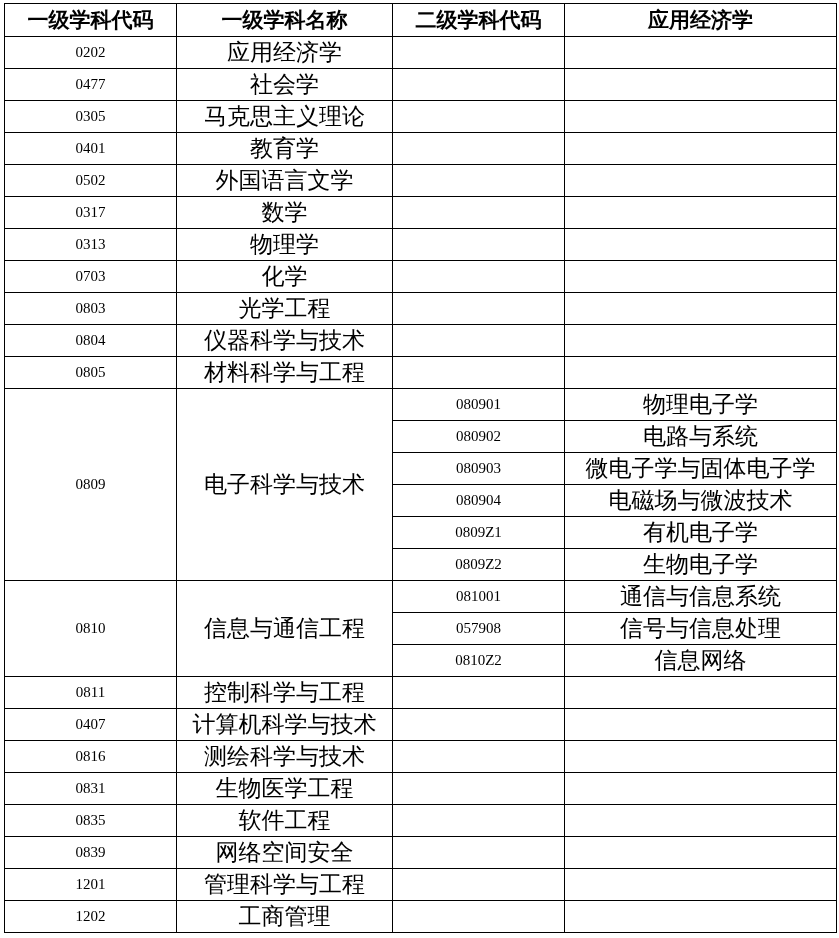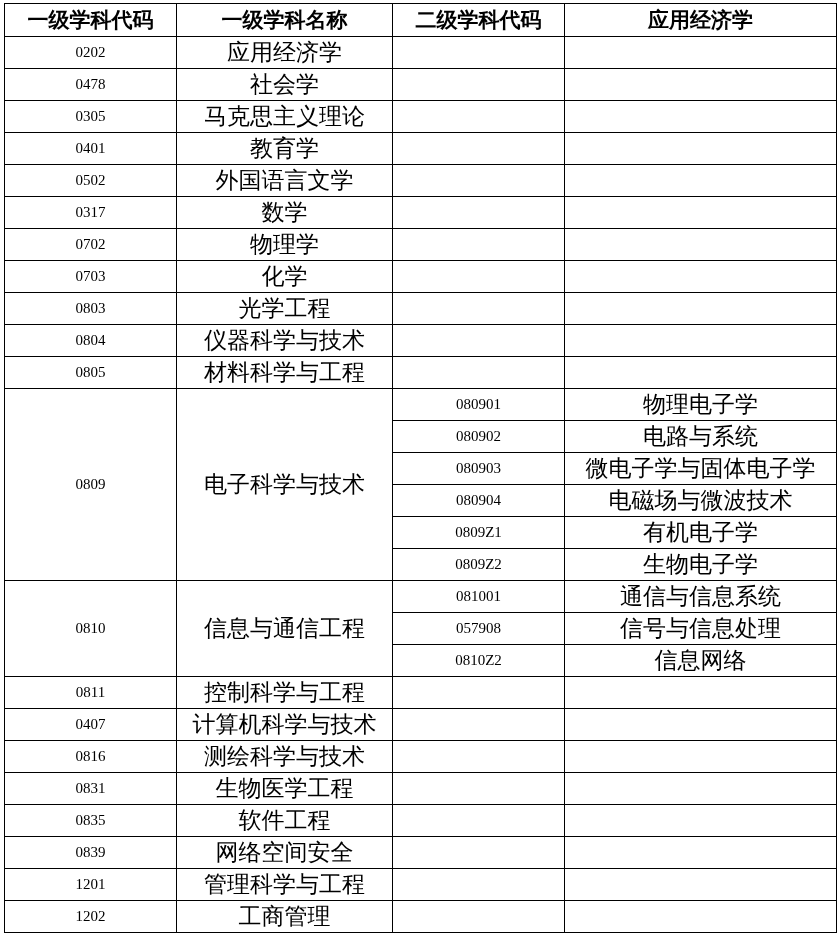--- a/index.html
+++ b/index.html
@@ -53,21 +53,21 @@
     </tr>
   </thead>
   <tbody id="tbody">
       <tr>
         <td class="code" rowspan="1">0202</td>
         <td class="name" rowspan="1">应用经济学</td>
         <td class="code"></td>
         <td class="name"></td>
       </tr>
       <tr>
-        <td class="code" rowspan="1">0478</td>
+        <td class="code" rowspan="1">0477</td>
         <td class="name" rowspan="1">社会学</td>
         <td class="code"></td>
         <td class="name"></td>
       </tr>
       <tr>
         <td class="code" rowspan="1">0305</td>
         <td class="name" rowspan="1">马克思主义理论</td>
         <td class="code"></td>
         <td class="name"></td>
       </tr>
@@ -83,21 +83,21 @@
         <td class="code"></td>
         <td class="name"></td>
       </tr>
       <tr>
         <td class="code" rowspan="1">0317</td>
         <td class="name" rowspan="1">数学</td>
         <td class="code"></td>
         <td class="name"></td>
       </tr>
       <tr>
-        <td class="code" rowspan="1">0702</td>
+        <td class="code" rowspan="1">0313</td>
         <td class="name" rowspan="1">物理学</td>
         <td class="code"></td>
         <td class="name"></td>
       </tr>
       <tr>
         <td class="code" rowspan="1">0703</td>
         <td class="name" rowspan="1">化学</td>
         <td class="code"></td>
         <td class="name"></td>
       </tr>

